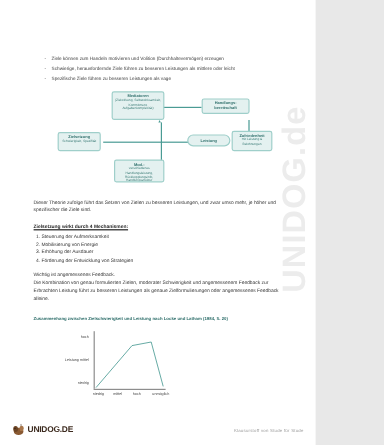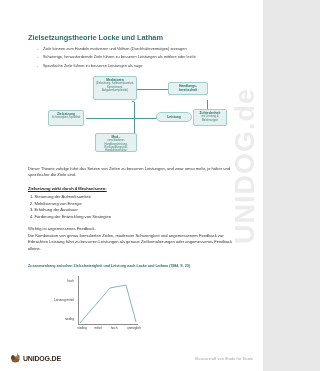--- a/index.html
+++ b/index.html
@@ -215,21 +215,20 @@
     letter-spacing: 0.2px;
   }
 </style>
 </head>
 <body>
 
 <div class="page">
 
   <div class="watermark">UNIDOG.de</div>
 
-  <div class="title">Zielsetzungstheorie Locke und Latham</div>
 
   <div class="bullets">
     <div class="bullet">
       <span class="dash">-</span>
       <span class="btext">Ziele können zum Handeln motivieren und Volition (Durchhaltevermögen) erzeugen</span>
     </div>
     <div class="bullet">
       <span class="dash">-</span>
       <span class="btext">Schwierige, herausfordernde Ziele führen zu besseren Leistungen als mittlere oder leicht</span>
     </div>

